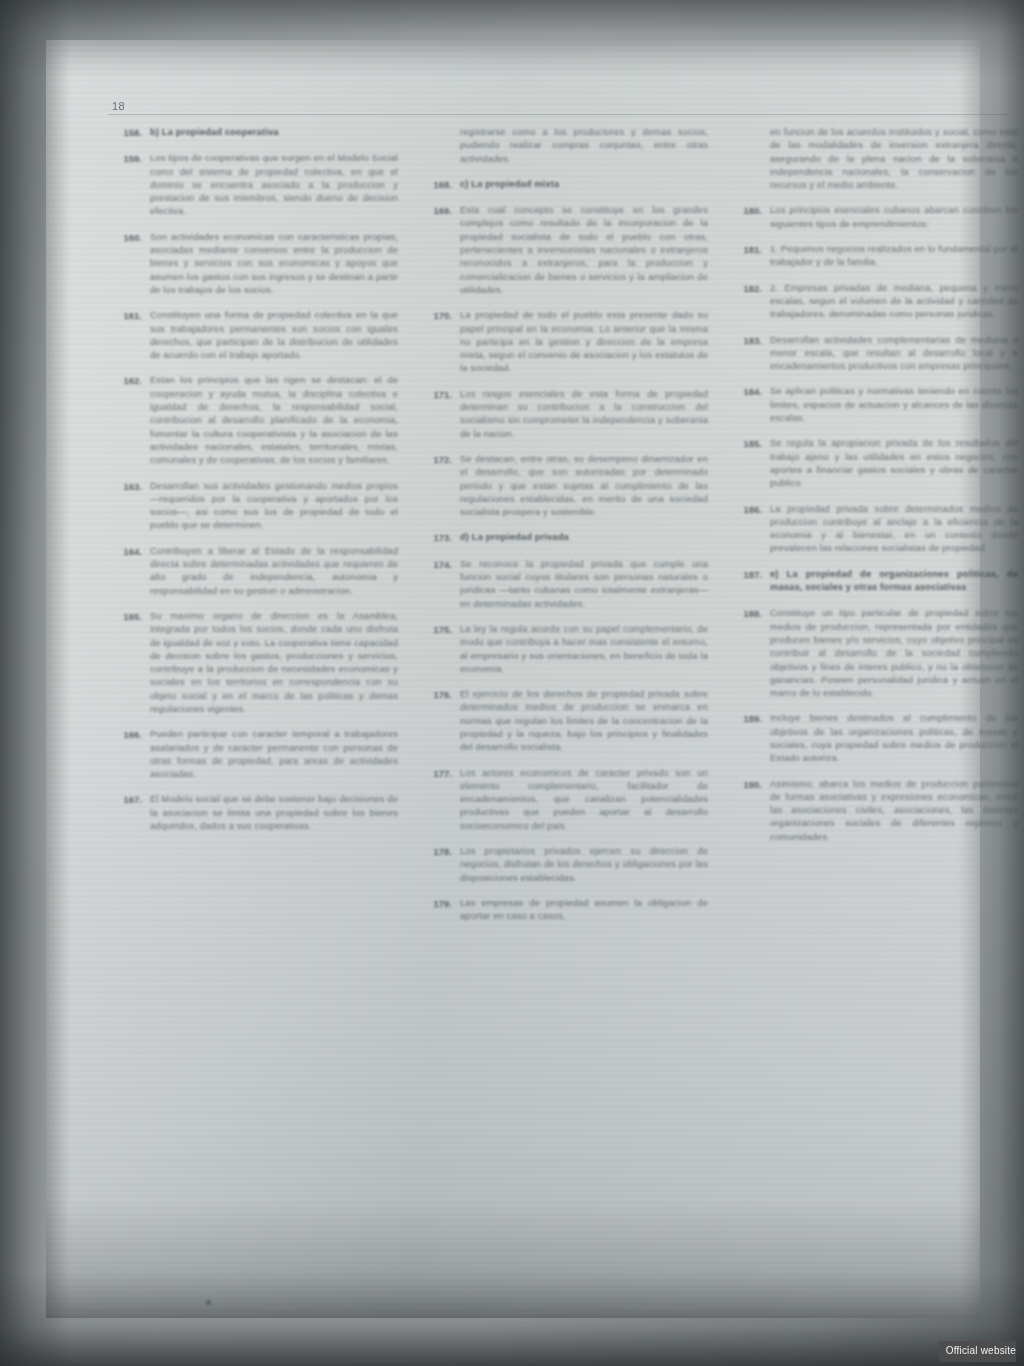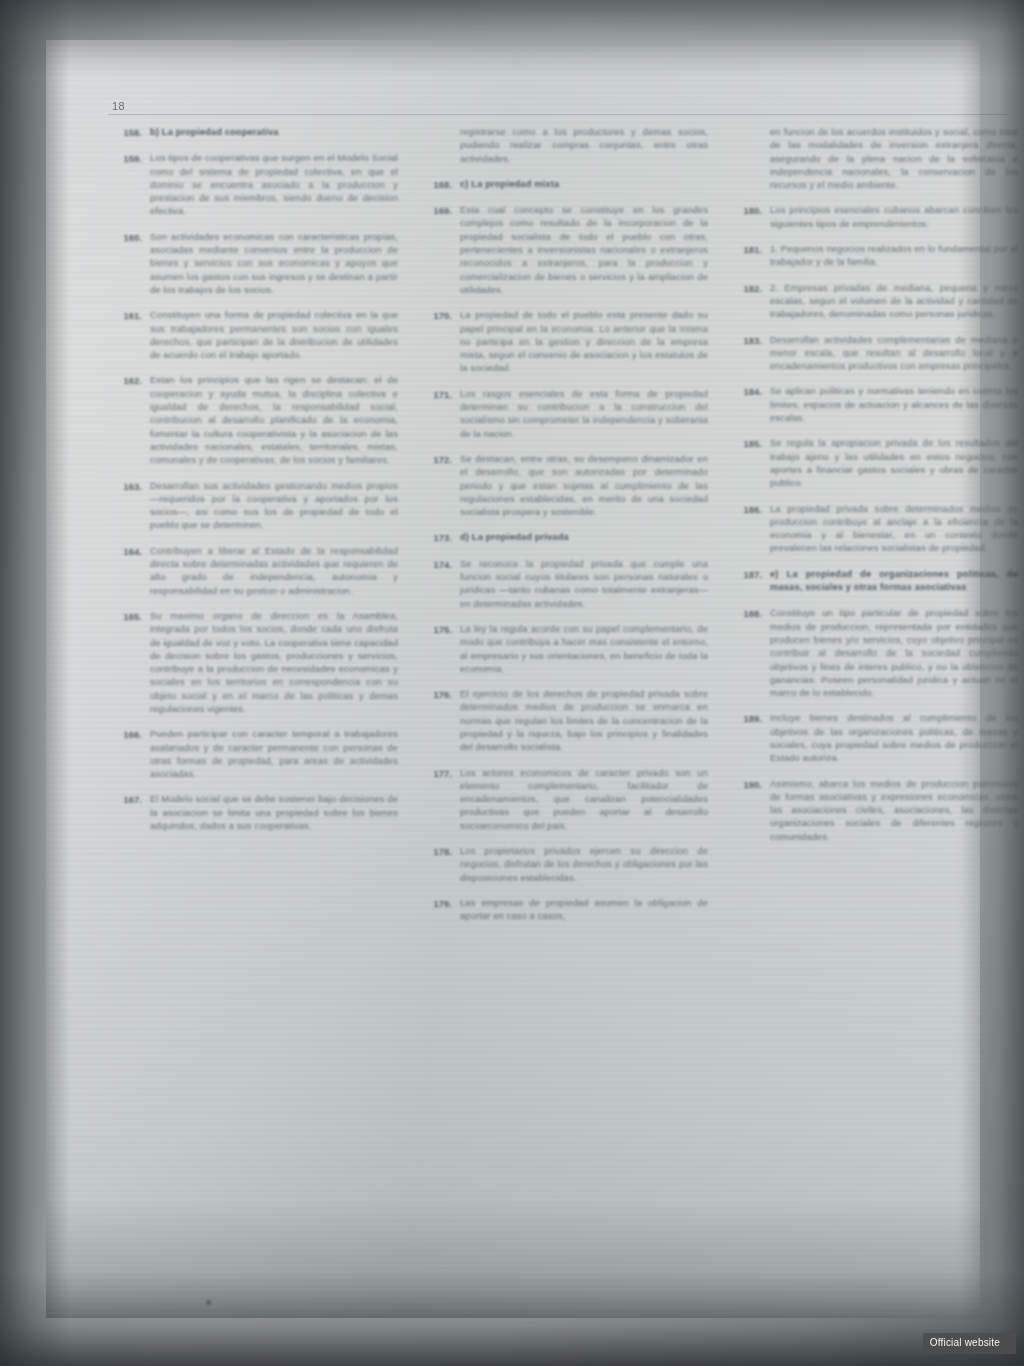--- a/index.html
+++ b/index.html
@@ -139,26 +139,26 @@
     width: 5px; height: 5px;
     background: rgba(70,76,78,0.55);
     border-radius: 50%;
     filter: blur(1px);
   }
 
   
   #watermark {
     position: absolute;
     right: 8px;
-    bottom: 12px;
+    bottom: 4px;
     background: #4d4d4d;
     color: #ffffff;
     font-size: 10px;
     line-height: 14px;
-    padding: 3px 16px 4px 7px;
+    padding: 3px 0 4px 7px;
     letter-spacing: 0.2px;
     opacity: 0.92;
   }
 </style>
 </head>
 <body>
 
 <div id="page-photo">
   <div id="sheet">
     <div class="folio" id="folio-top">18</div>

